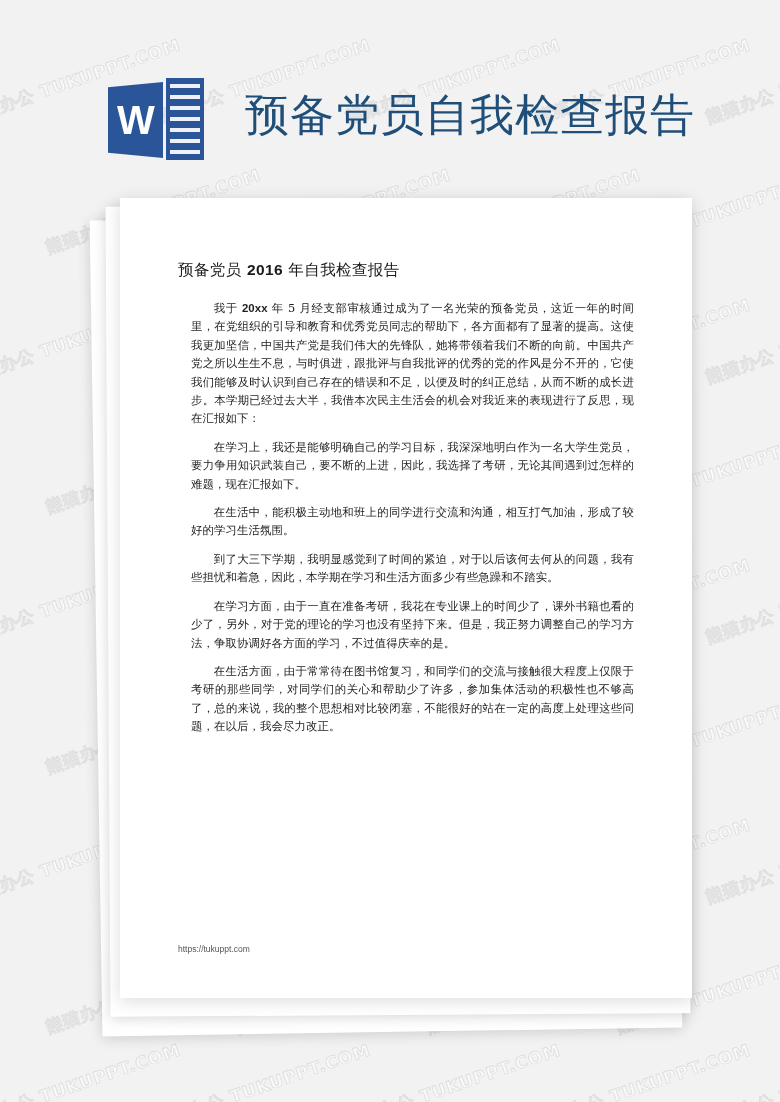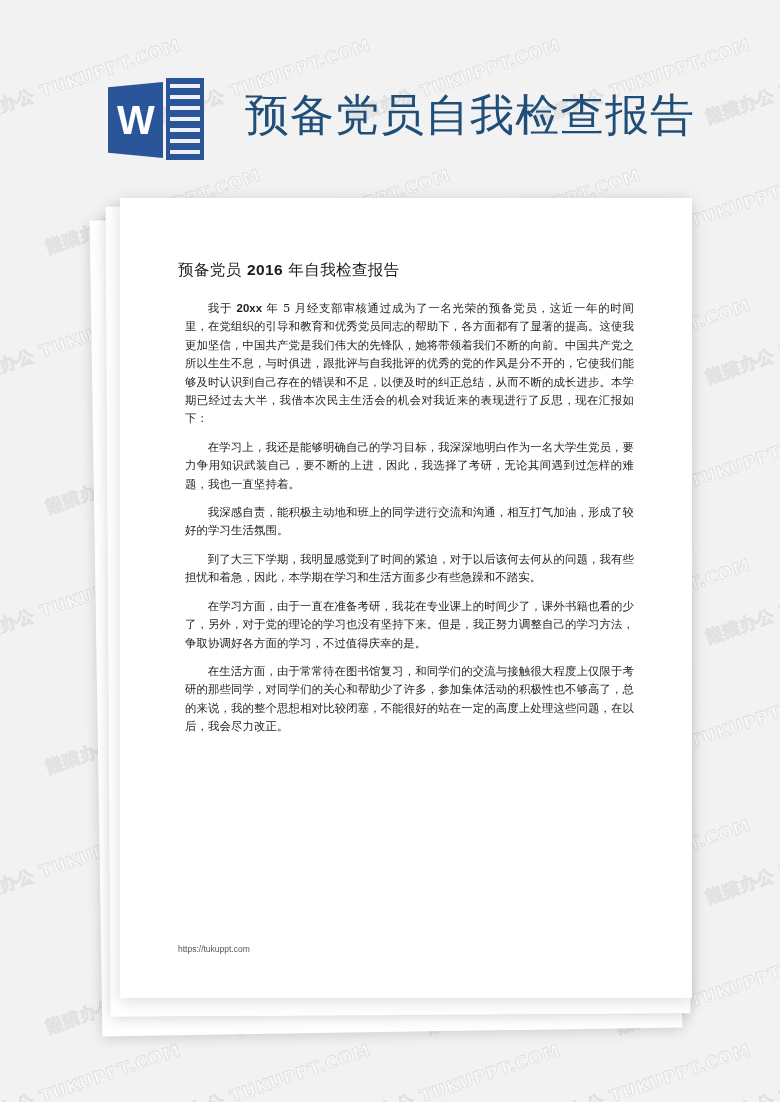--- a/index.html
+++ b/index.html
@@ -106,21 +106,21 @@
     letter-spacing:0.4px;
   }
   #doc-heading b{font-family:"Liberation Sans",sans-serif;font-weight:700;}
   .para{
     font-family:"DejaVu Serif","Liberation Serif",serif;
     font-size:11.4px;
     line-height:18.4px;
     color:#1d1d1d;
     text-align:justify;
     text-indent:2em;
-    margin:0 0 10px 7px;
+    margin:0 0 10px 13px;
     letter-spacing:0.1px;
     word-break:break-all;
   }
   #doc-footer{
     position:absolute;left:58px;bottom:44px;
     font-family:"Liberation Sans",sans-serif;
     font-size:8.5px;color:#555;
   }
 </style>
 </head>
@@ -194,22 +194,22 @@
   <div class="sheet-back" id="sheet-back-2"></div>
   <div class="sheet-back" id="sheet-back-1"></div>
 
   <div id="sheet-front">
     <div id="doc-body">
 
       <h1 id="doc-heading">预备党员 <b>2016</b> 年自我检查报告</h1>
 
       <div id="doc-paragraphs">
           <p class="para">我于 <b style="font-family:'Liberation Sans',sans-serif">20xx</b> 年 5 月经支部审核通过成为了一名光荣的预备党员，这近一年的时间里，在党组织的引导和教育和优秀党员同志的帮助下，各方面都有了显著的提高。这使我更加坚信，中国共产党是我们伟大的先锋队，她将带领着我们不断的向前。中国共产党之所以生生不息，与时俱进，跟批评与自我批评的优秀的党的作风是分不开的，它使我们能够及时认识到自己存在的错误和不足，以便及时的纠正总结，从而不断的成长进步。本学期已经过去大半，我借本次民主生活会的机会对我近来的表现进行了反思，现在汇报如下：</p>
-          <p class="para">在学习上，我还是能够明确自己的学习目标，我深深地明白作为一名大学生党员，要力争用知识武装自己，要不断的上进，因此，我选择了考研，无论其间遇到过怎样的难题，我也一直坚持着。</p>
-          <p class="para">我深感自责，能积极主动地和班上的同学进行交流和沟通，相互打气加油，形成了较好的学习生活氛围。</p>
+          <p class="para">在学习上，我还是能够明确自己的学习目标，我深深地明白作为一名大学生党员，要力争用知识武装自己，要不断的上进，因此，我选择了考研，无论其间遇到过怎样的难题，现在汇报如下。</p>
+          <p class="para">在生活中，能积极主动地和班上的同学进行交流和沟通，相互打气加油，形成了较好的学习生活氛围。</p>
           <p class="para">到了大三下学期，我明显感觉到了时间的紧迫，对于以后该何去何从的问题，我有些担忧和着急，因此，本学期在学习和生活方面多少有些急躁和不踏实。</p>
           <p class="para">在学习方面，由于一直在准备考研，我花在专业课上的时间少了，课外书籍也看的少了，另外，对于党的理论的学习也没有坚持下来。但是，我正努力调整自己的学习方法，争取协调好各方面的学习，不过值得庆幸的是。</p>
           <p class="para">在生活方面，由于常常待在图书馆复习，和同学们的交流与接触很大程度上仅限于考研的那些同学，对同学们的关心和帮助少了许多，参加集体活动的积极性也不够高了，总的来说，我的整个思想相对比较闭塞，不能很好的站在一定的高度上处理这些问题，在以后，我会尽力改正。</p>
         </div>
 
       <div id="doc-footer">https://tukuppt.com</div>
     </div>
   </div>
 </div>
 

